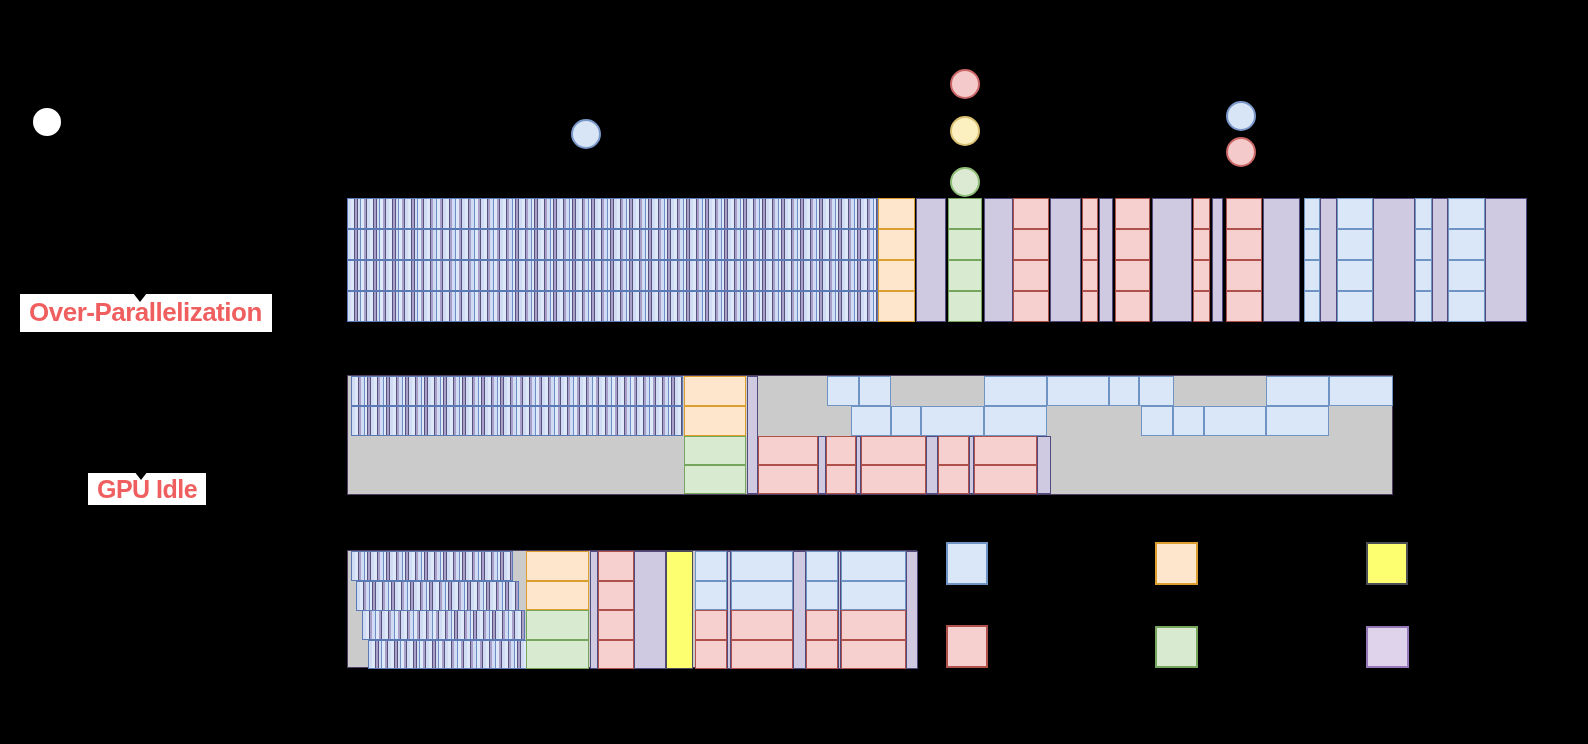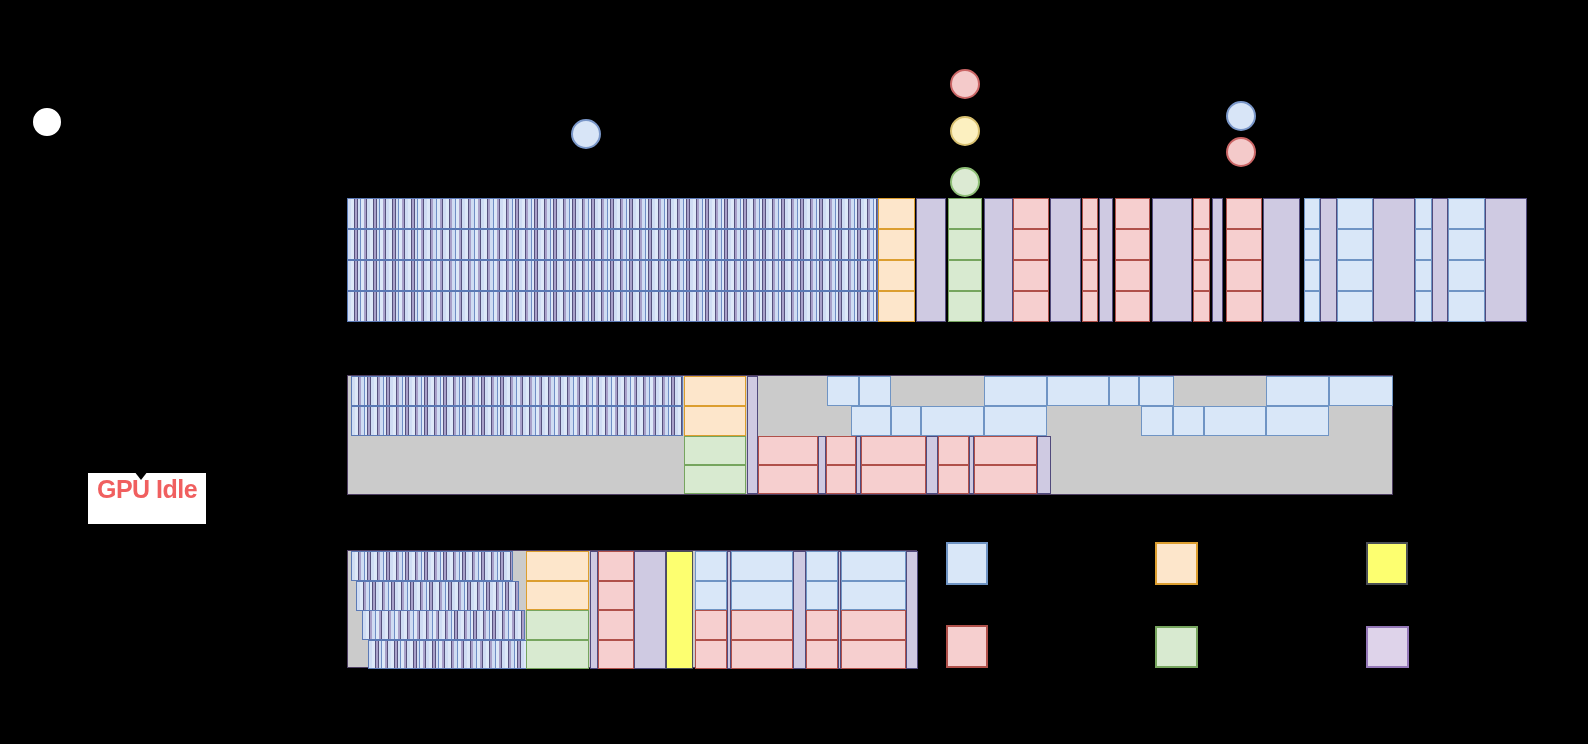--- a/index.html
+++ b/index.html
@@ -6,21 +6,21 @@
   #canvas{
     position:relative;width:1588px;height:744px;background:#000;
     font-family:"Liberation Sans",sans-serif;overflow:hidden;
   }
   .circle{position:absolute;border-radius:50%;box-sizing:border-box;}
   .callout{
     position:absolute;background:#ffffff;color:#f05f5f;font-weight:bold;
     letter-spacing:-0.5px;white-space:nowrap;z-index:5;
   }
   .callout.big{left:20px;top:294px;font-size:26px;padding:3px 10px 4px 9px;}
-  .callout.small{left:88px;top:473px;font-size:25px;padding:2px 9px 20px 9px;}
+  .callout.small{left:88px;top:473px;font-size:25px;padding:2px 9px 1px 9px;}
   .tick-arrow{
     position:absolute;width:0;height:0;z-index:6;
     border-left:7px solid transparent;border-right:7px solid transparent;
     border-top:9px solid #000;
   }
   .bar{position:absolute;box-sizing:border-box;}
   .seg{position:absolute;box-sizing:border-box;}
   .stripes{
     border:1px solid #5b79b5;
     background:repeating-linear-gradient(90deg,
@@ -28,20 +28,21 @@
       #56517d 6px 6.9px,#a8a0c9 6.9px 8.6px,#56517d 8.6px 9.5px);
   }
   .cellcol{display:flex;flex-direction:column;}
   .cell{flex:1 1 0;box-sizing:border-box;border-style:solid;border-width:1.5px;}
   .swatch{position:absolute;box-sizing:border-box;border:2px solid;}
 </style>
 </head>
 <body>
 
 <div id="canvas">
+  <div class="callout big">Over-Parallelization</div>
   <div class="callout small">GPU Idle</div>
 <div class="circle" style="left: 33px; top: 108px; width: 28px; height: 28px; background: rgb(255, 255, 255); border: 2px solid rgb(255, 255, 255);"></div>
     <div class="circle" style="left: 571px; top: 119px; width: 30px; height: 30px; background: rgb(216, 229, 247); border: 2px solid rgb(122, 151, 201);"></div>
     <div class="circle" style="left: 950px; top: 69px; width: 30px; height: 30px; background: rgb(244, 202, 202); border: 2px solid rgb(203, 102, 102);"></div>
     <div class="circle" style="left: 950px; top: 116px; width: 30px; height: 30px; background: rgb(252, 240, 192); border: 2px solid rgb(216, 192, 112);"></div>
     <div class="circle" style="left: 950px; top: 167px; width: 30px; height: 30px; background: rgb(220, 234, 211); border: 2px solid rgb(143, 191, 119);"></div>
     <div class="circle" style="left: 1226px; top: 101px; width: 30px; height: 30px; background: rgb(216, 229, 247); border: 2px solid rgb(122, 151, 201);"></div>
     <div class="circle" style="left: 1226px; top: 137px; width: 30px; height: 30px; background: rgb(244, 202, 202); border: 2px solid rgb(203, 102, 102);"></div>
     <div class="bar" style="left: 347px; top: 198px; width: 1180px; height: 124px;">
       <div class="seg stripes" style="left: 0px; top: 0px; width: 531px; height: 31px;"></div>

